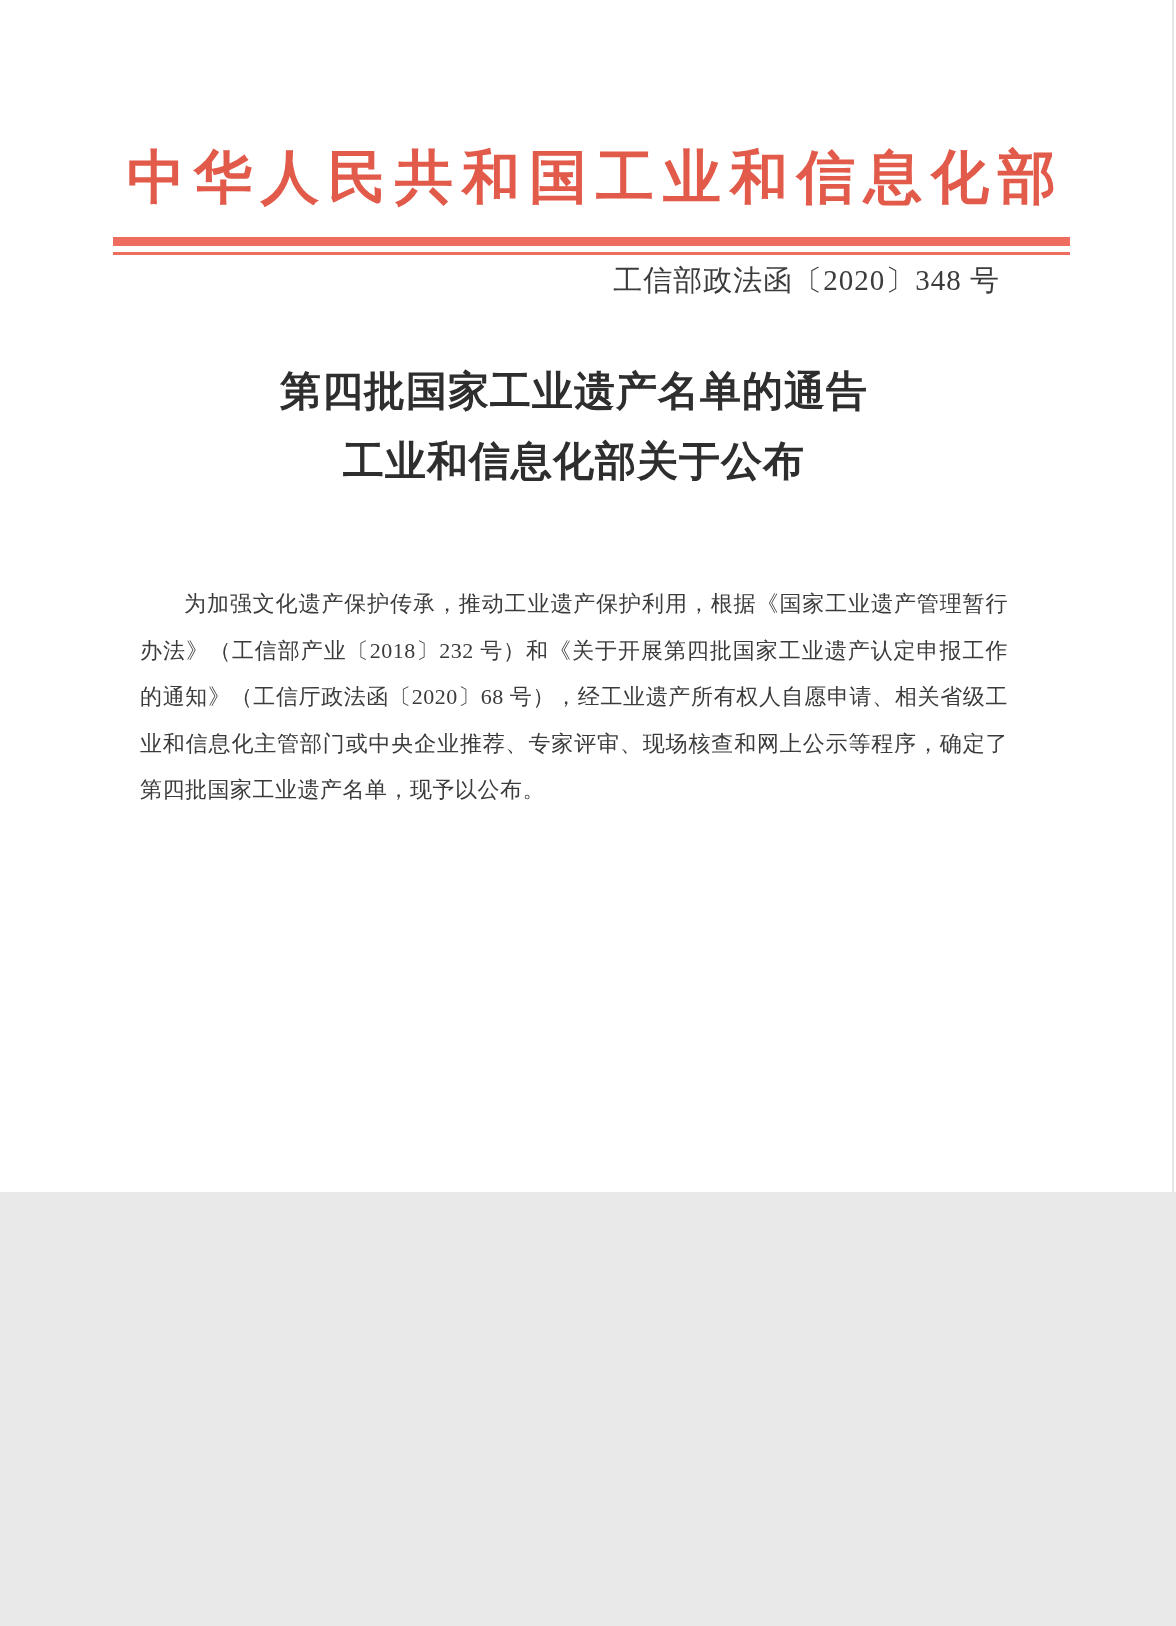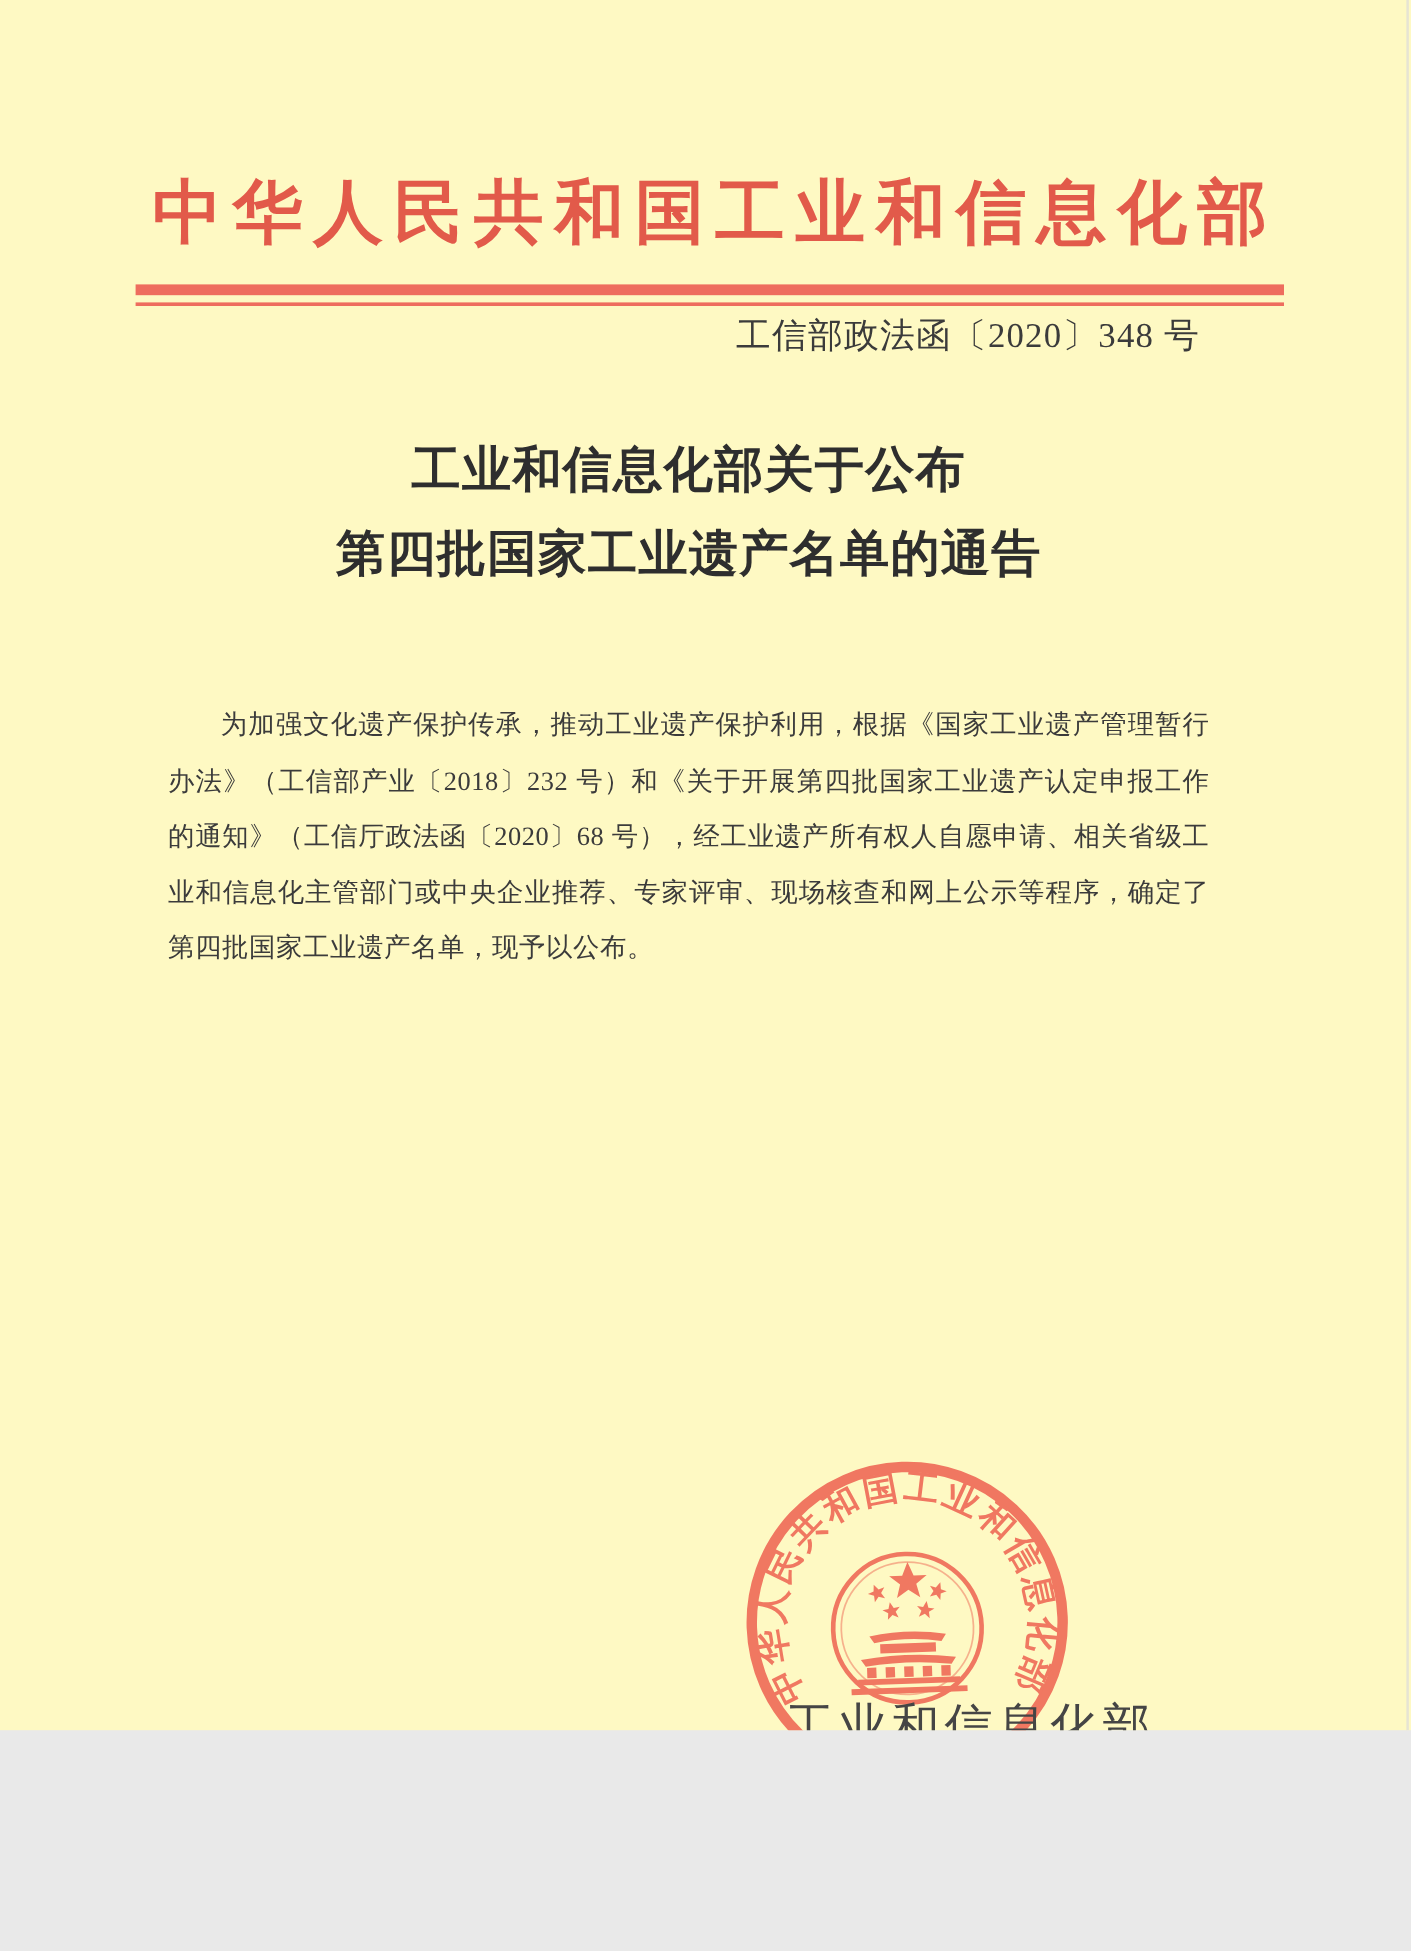--- a/index.html
+++ b/index.html
@@ -1,20 +1,20 @@
 <!DOCTYPE html>
 <html style="--masthead-red: #e25a4a; --rule-red: #ee6d5e; --seal-red: #ef6e5a; --text-dark: #3b3b3b;"><head>
 <meta charset="utf-8">
 <style>
   html,body{margin:0;padding:0;background:#e9e9e9;}
   .page{
     position:relative;
-    width:1176px;height:1442px;
+    width:1176px;height:1192px;
     margin:0 auto;
-    background:#fef9c3;
+    background:#ffffff;
     overflow:hidden;
     font-family:"Liberation Serif","DejaVu Serif",serif;
   }
   .scan-edge{
     position:absolute;top:0;right:2px;width:2px;height:100%;
     background:#dcdcdc;opacity:.7;
   }
   
   .masthead{
     position:absolute;left:113px;top:140px;width:957px;
@@ -86,22 +86,22 @@
 <body>
 
 <div class="page">
 
   <h1 class="masthead">中华人民共和国工业和信息化部</h1>
   <div class="rule rule-h-thick"></div>
   <div class="rule rule-h-thin"></div>
   <div class="doc-number">工信部政法函〔2020〕348 号</div>
 
   <div class="doc-title">
+    <div>第四批国家工业遗产名单的通告</div>
     <div>工业和信息化部关于公布</div>
-    <div>第四批国家工业遗产名单的通告</div>
   </div>
 
   <div class="body-text">
     <p>为加强文化遗产保护传承，推动工业遗产保护利用，根据《国家工业遗产管理暂行办法》（工信部产业〔2018〕232 号）和《关于开展第四批国家工业遗产认定申报工作的通知》（工信厅政法函〔2020〕68 号），经工业遗产所有权人自愿申请、相关省级工业和信息化主管部门或中央企业推荐、专家评审、现场核查和网上公示等程序，确定了第四批国家工业遗产名单，现予以公布。</p>
   </div>
 
 
   <svg class="seal" viewBox="0 0 300 300" aria-hidden="true">
     <circle cx="150" cy="150" r="134" fill="none" stroke="#ef6e5a" stroke-width="9"></circle>
     <defs>

